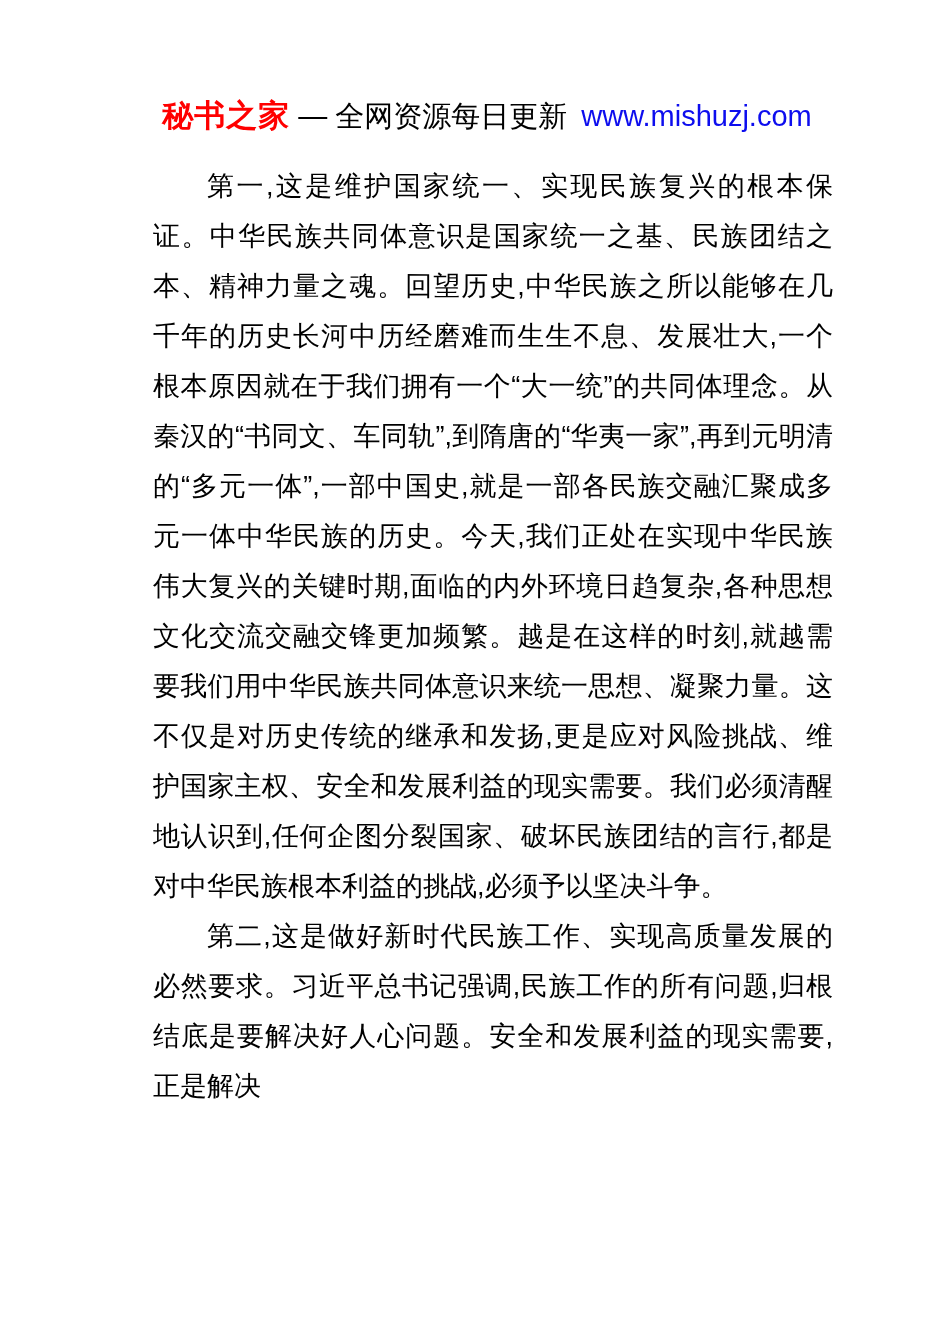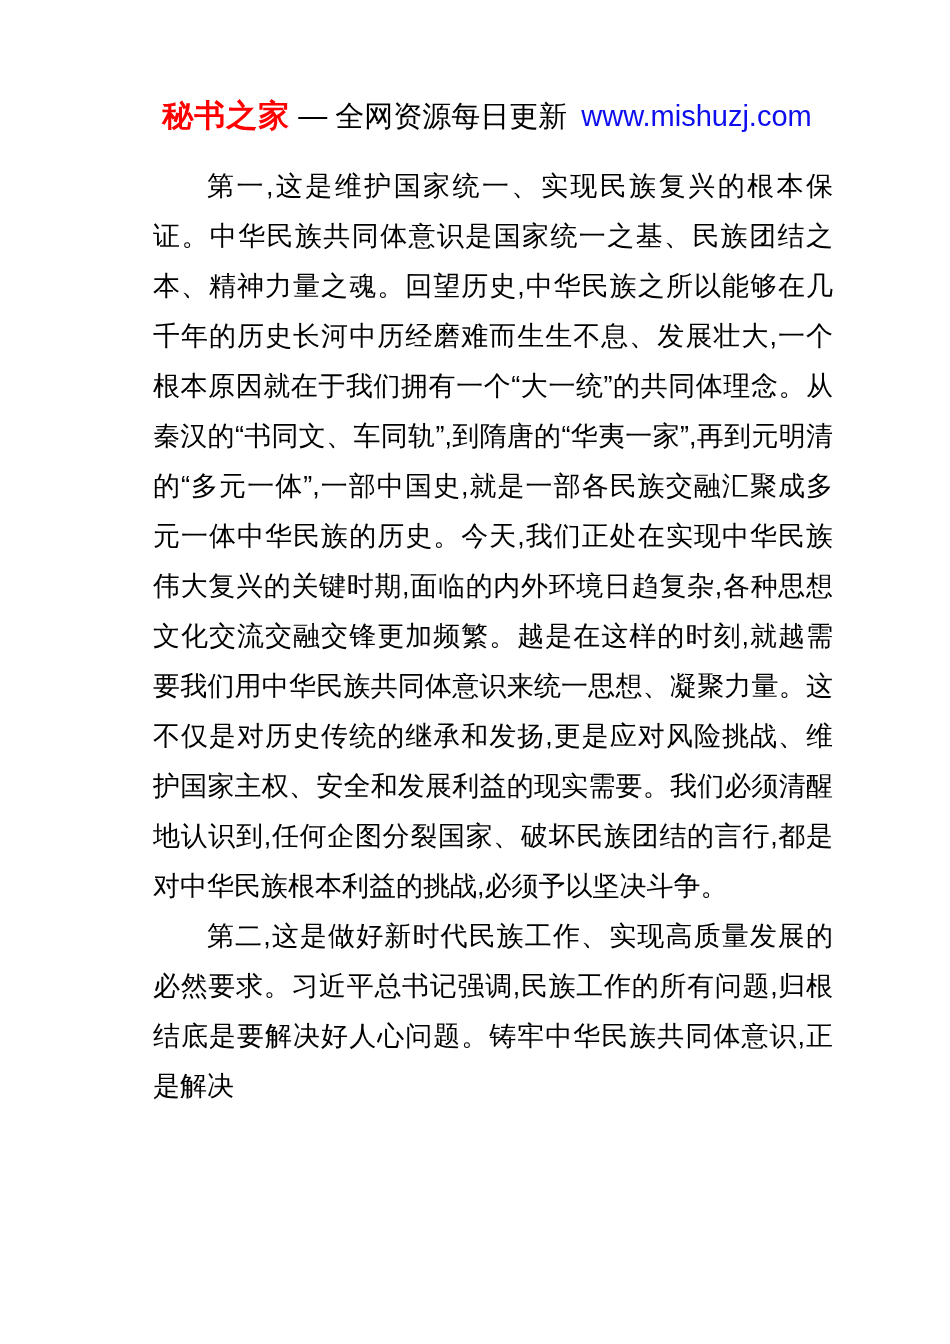--- a/index.html
+++ b/index.html
@@ -74,16 +74,16 @@
 <body>
 
 <div class="page">
 
   <div class="doc-header">
     <span class="site-name">秘书之家</span><span class="header-dash">—</span><span class="header-tagline">全网资源每日更新</span><span class="site-url">www.mishuzj.com</span>
   </div>
 
   <div class="doc-body">
     <p class="para indent">第一,这是维护国家统一、实现民族复兴的根本保证。中华民族共同体意识是国家统一之基、民族团结之本、精神力量之魂。回望历史,中华民族之所以能够在几千年的历史长河中历经磨难而生生不息、发展壮大,一个根本原因就在于我们拥有一个“大一统”的共同体理念。从秦汉的“书同文、车同轨”,到隋唐的“华夷一家”,再到元明清的“多元一体”,一部中国史,就是一部各民族交融汇聚成多元一体中华民族的历史。今天,我们正处在实现中华民族伟大复兴的关键时期,面临的内外环境日趋复杂,各种思想文化交流交融交锋更加频繁。越是在这样的时刻,就越需要我们用中华民族共同体意识来统一思想、凝聚力量。这不仅是对历史传统的继承和发扬,更是应对风险挑战、维护国家主权、安全和发展利益的现实需要。我们必须清醒地认识到,任何企图分裂国家、破坏民族团结的言行,都是对中华民族根本利益的挑战,必须予以坚决斗争。</p>
-    <p class="para indent">第二,这是做好新时代民族工作、实现高质量发展的必然要求。习近平总书记强调,民族工作的所有问题,归根结底是要解决好人心问题。铸牢中华民族共同体意识,正是解决</p>
+    <p class="para indent">第二,这是做好新时代民族工作、实现高质量发展的必然要求。习近平总书记强调,民族工作的所有问题,归根结底是要解决好人心问题。安全和发展利益的现实需要,正是解决</p>
   </div>
 
 </div>
 
 </body></html>

